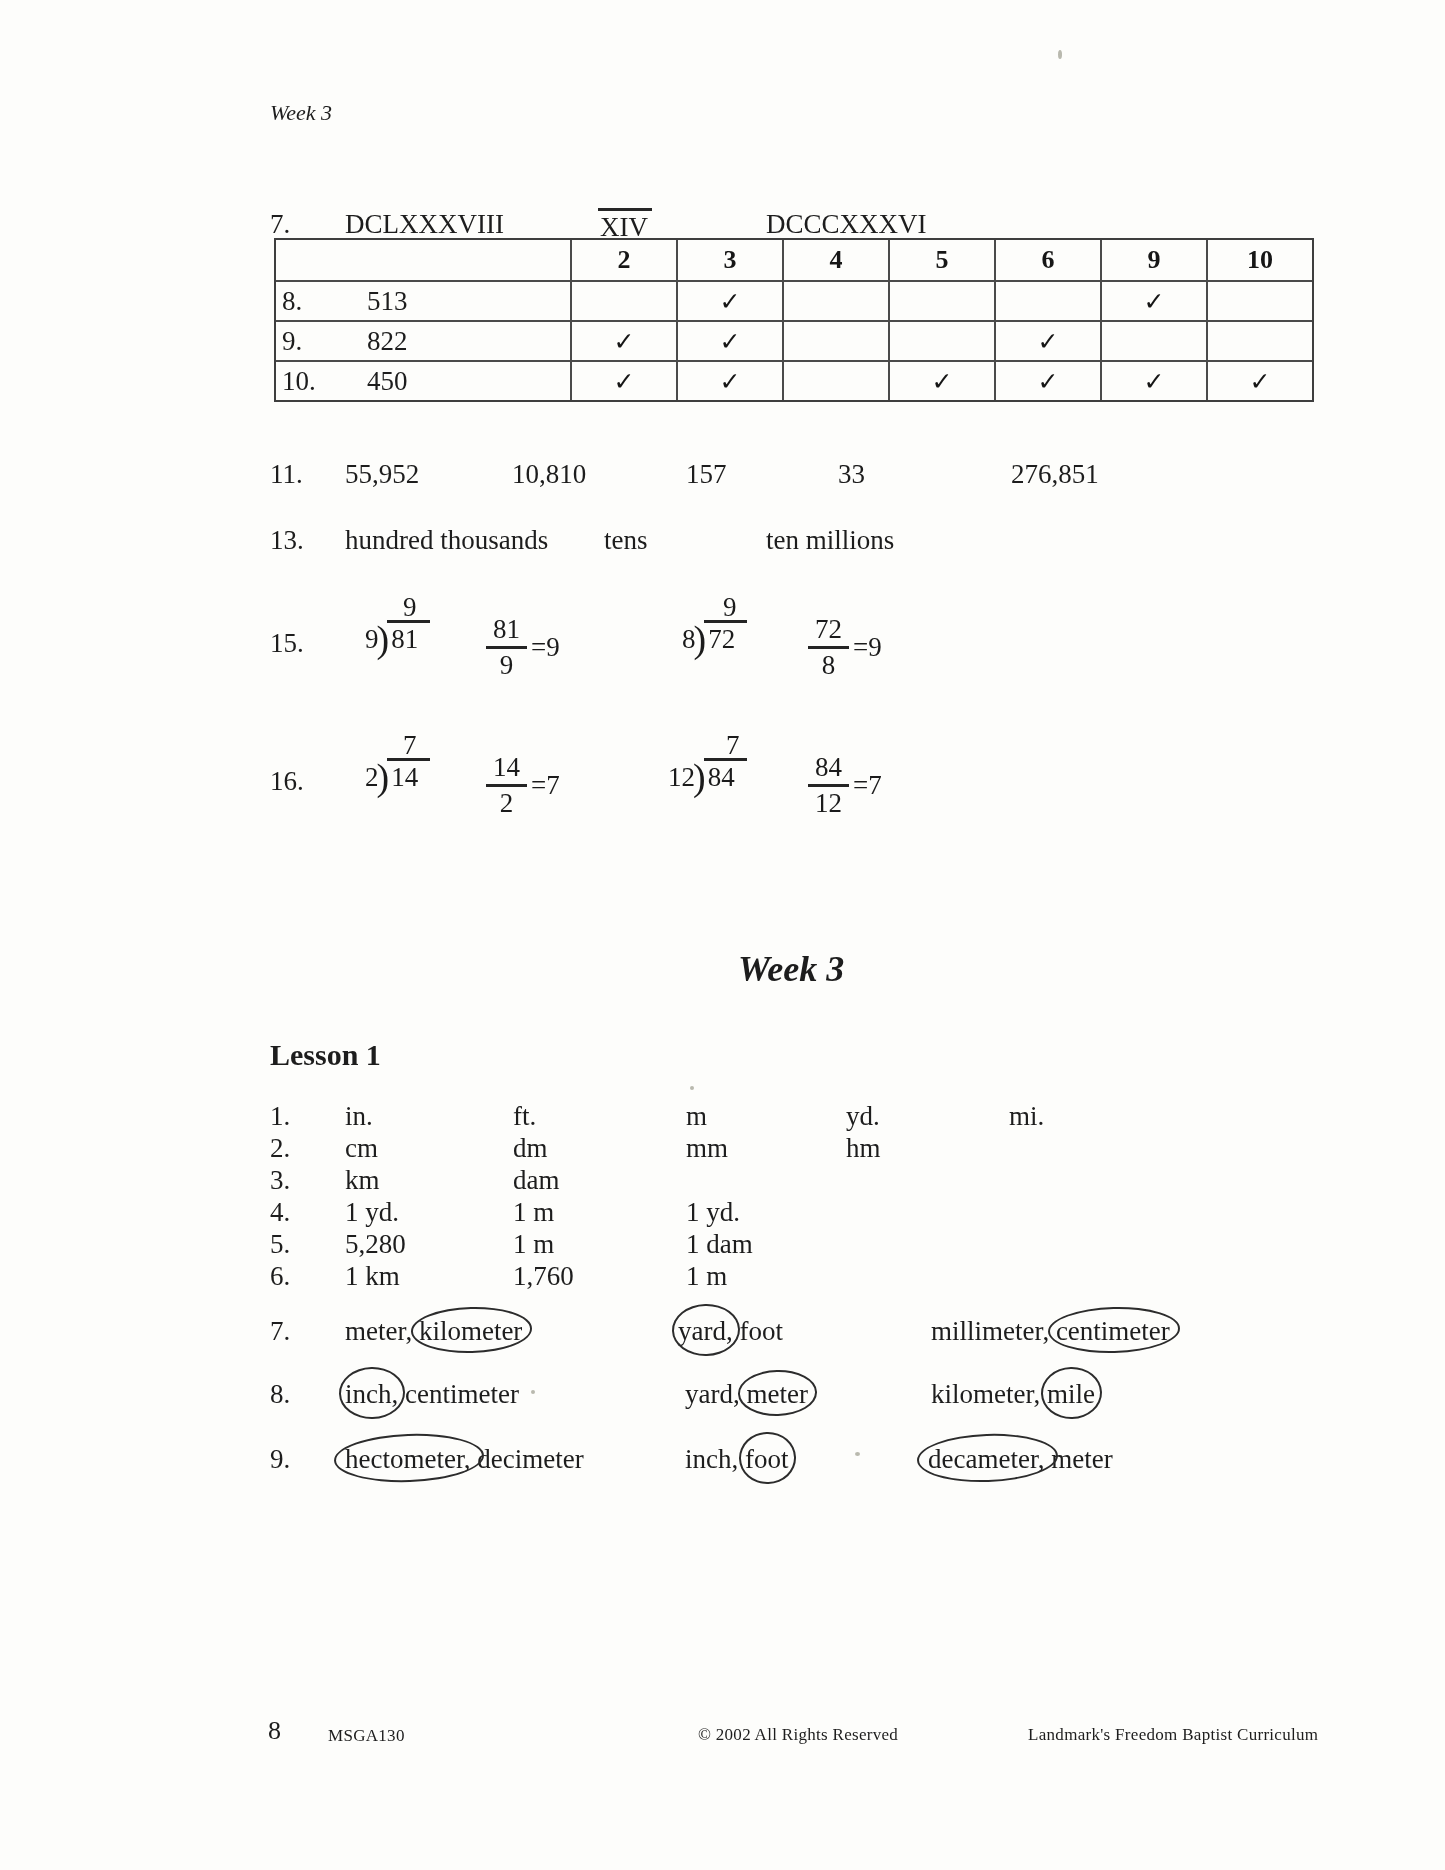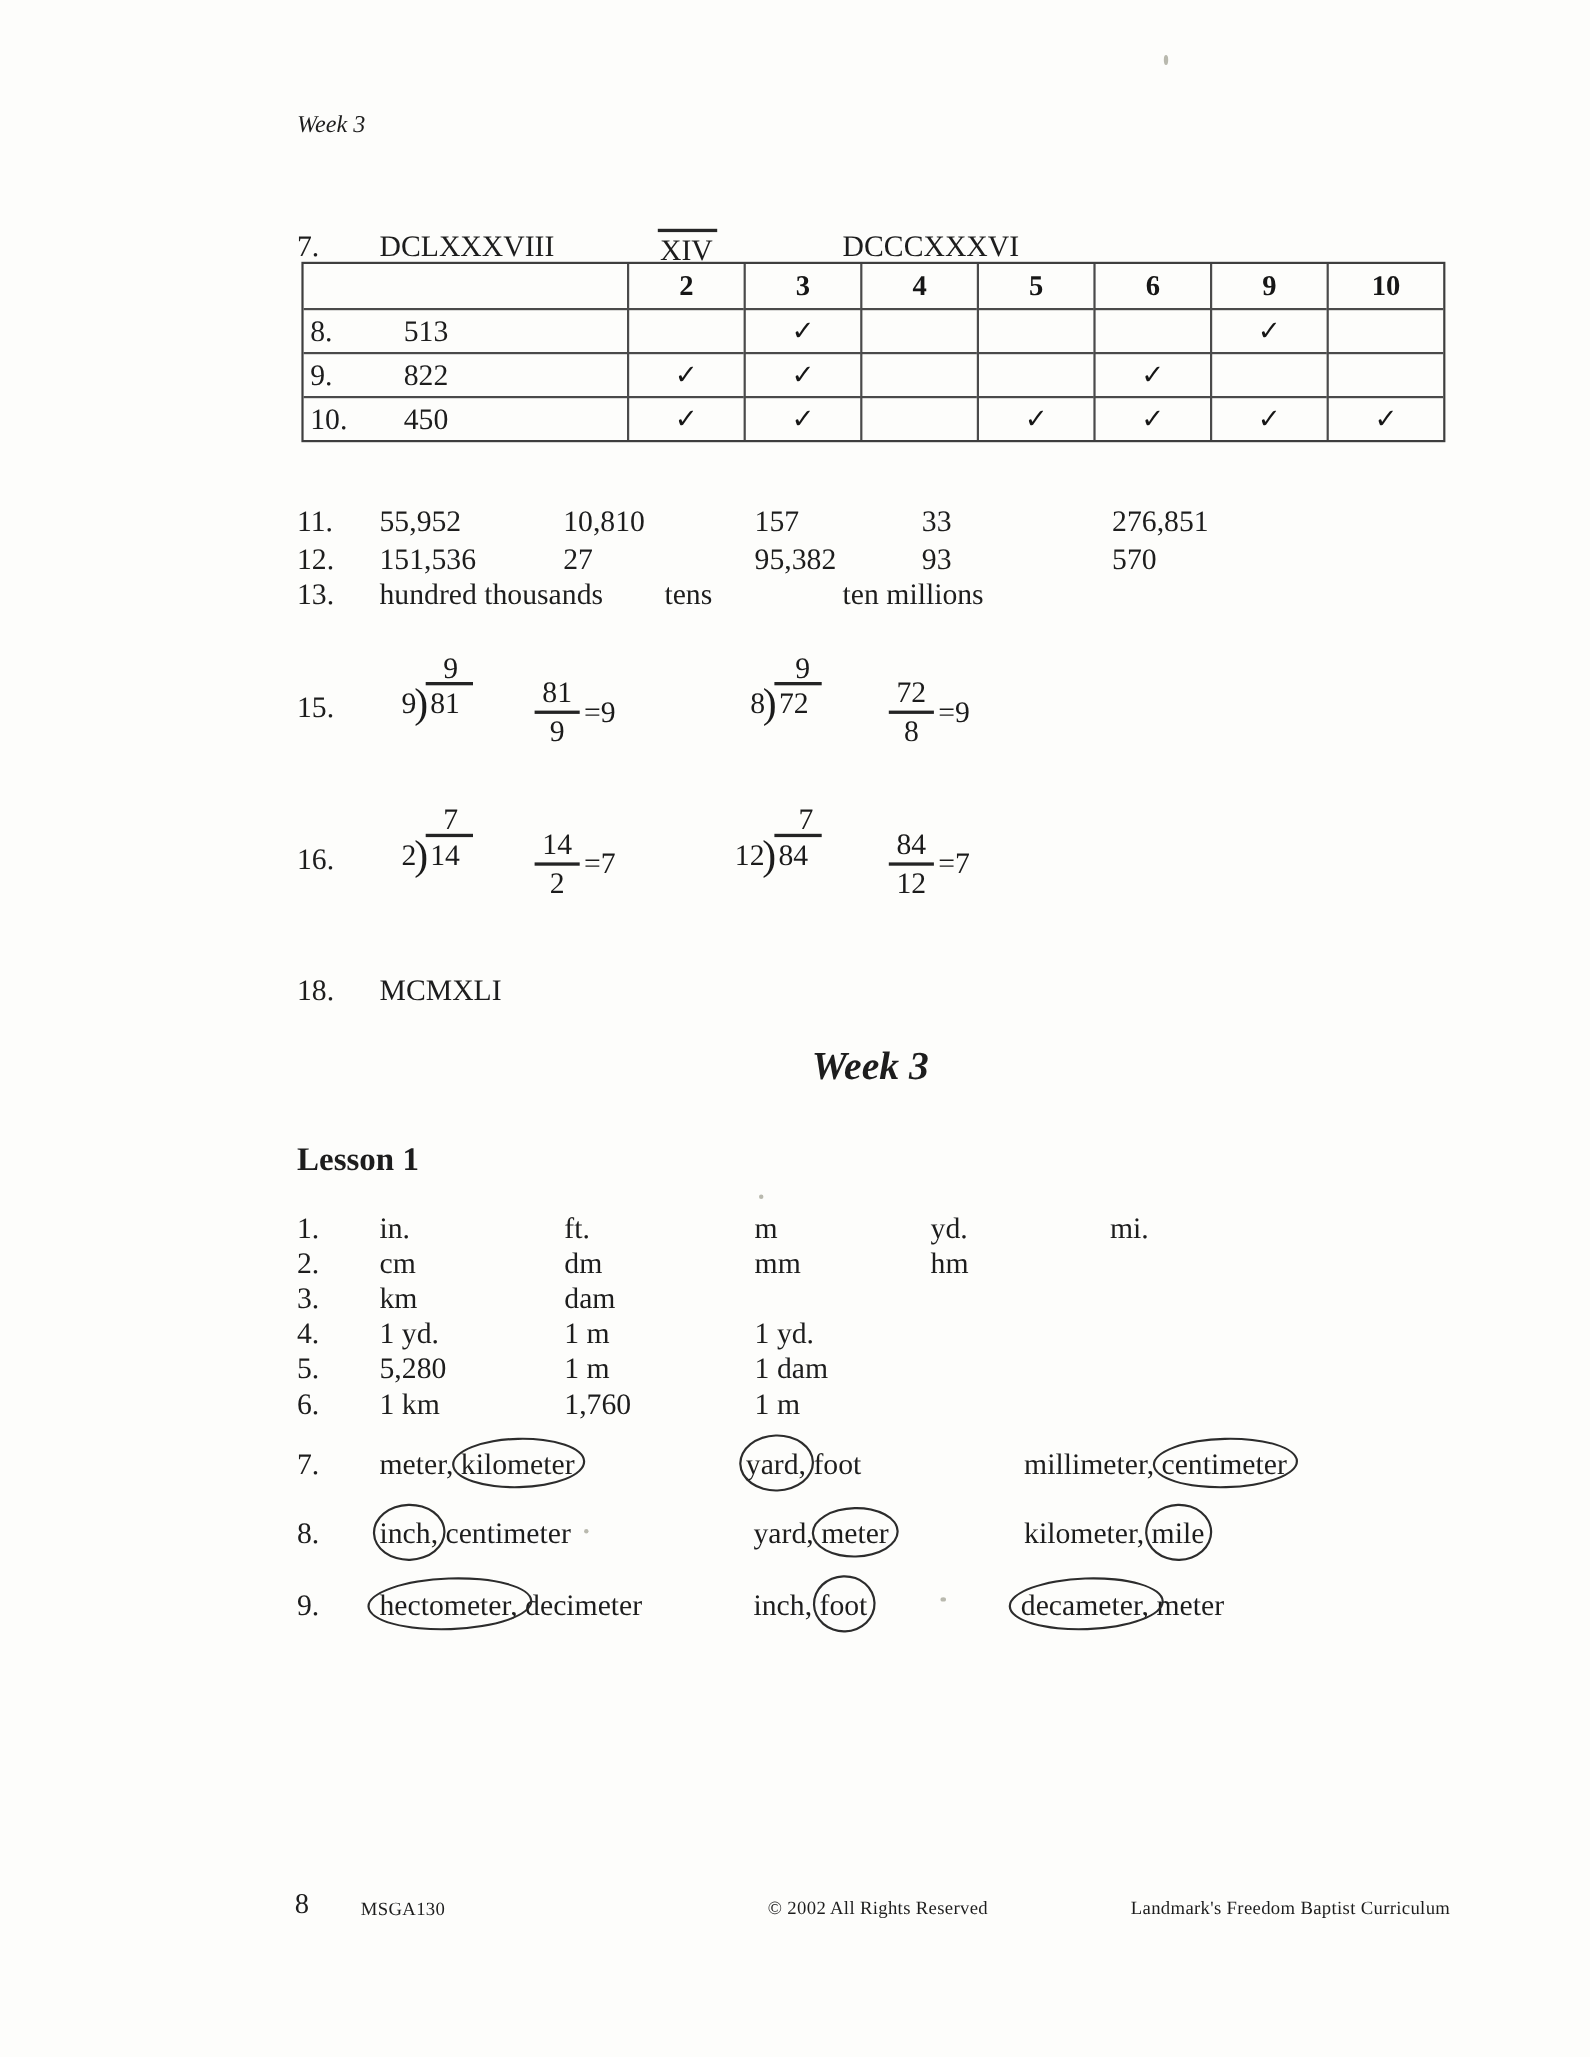--- a/index.html
+++ b/index.html
@@ -124,28 +124,20 @@
   </div>
 
   <div class="row" style="top:458px">
     <span class="abs t" style="left:270px">11.</span>
     <span class="abs t" style="left:345px">55,952</span>
     <span class="abs t" style="left:512px">10,810</span>
     <span class="abs t" style="left:686px">157</span>
     <span class="abs t" style="left:838px">33</span>
     <span class="abs t" style="left:1011px">276,851</span>
   </div>
-  <div class="row" style="top:492px">
-    <span class="abs t" style="left:270px">12.</span>
-    <span class="abs t" style="left:345px">151,536</span>
-    <span class="abs t" style="left:512px">27</span>
-    <span class="abs t" style="left:686px">95,382</span>
-    <span class="abs t" style="left:838px">93</span>
-    <span class="abs t" style="left:1011px">570</span>
-  </div>
   <div class="row" style="top:524px">
     <span class="abs t" style="left:270px">13.</span>
     <span class="abs t" style="left:345px">hundred thousands</span>
     <span class="abs t" style="left:604px">tens</span>
     <span class="abs t" style="left:766px">ten millions</span>
   </div>
 
   <span class="abs t" style="left:270px;top:627px">15.</span>
   <div class="ld" style="left:365px;top:592px">
     <div class="ld-qrow">
@@ -215,24 +207,20 @@
     </div>
   </div>
   <div class="fq" style="left:808px;top:752px">
     <span class="frac">
         <span class="fr-n">84</span>
         <span class="fr-d">12</span>
       </span>
     <span class="fq-eq">=7</span>
   </div>
 
-  <div class="row" style="top:884px">
-    <span class="abs t" style="left:270px">18.</span>
-    <span class="abs t" style="left:345px">MCMXLI</span>
-  </div>
 
   <div class="abs week-head" style="left:738px;top:948px">Week 3</div>
   <div class="abs lesson-head" style="left:270px;top:1038px">Lesson 1</div>
 
   <div class="row" style="top:1100px">
     <span class="abs t" style="left:270px">1.</span>
     <span class="abs t" style="left:345px">in.</span>
     <span class="abs t" style="left:513px">ft.</span>
     <span class="abs t" style="left:686px">m</span>
     <span class="abs t" style="left:846px">yd.</span>

